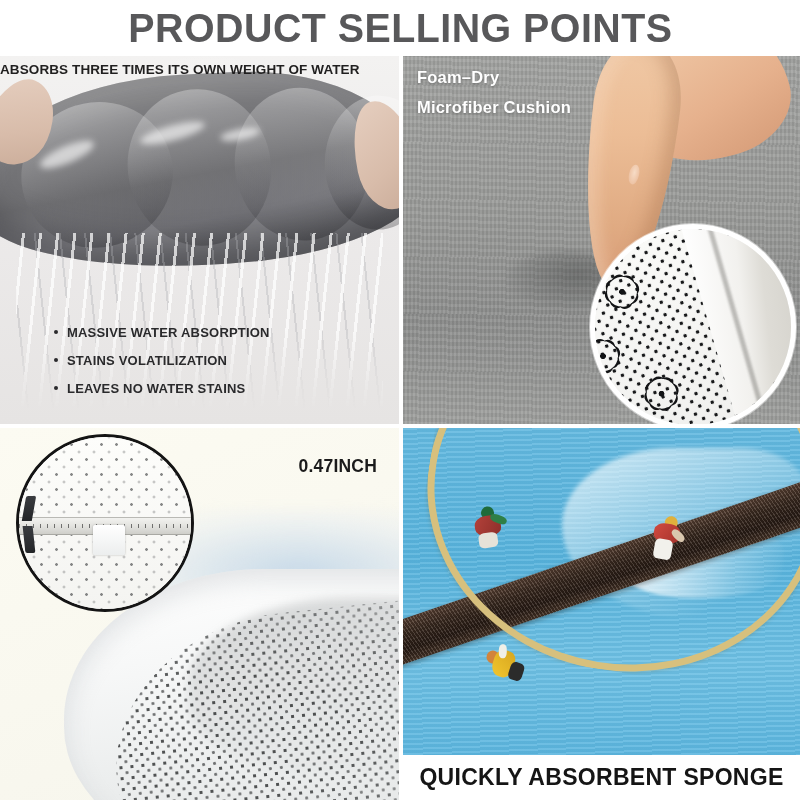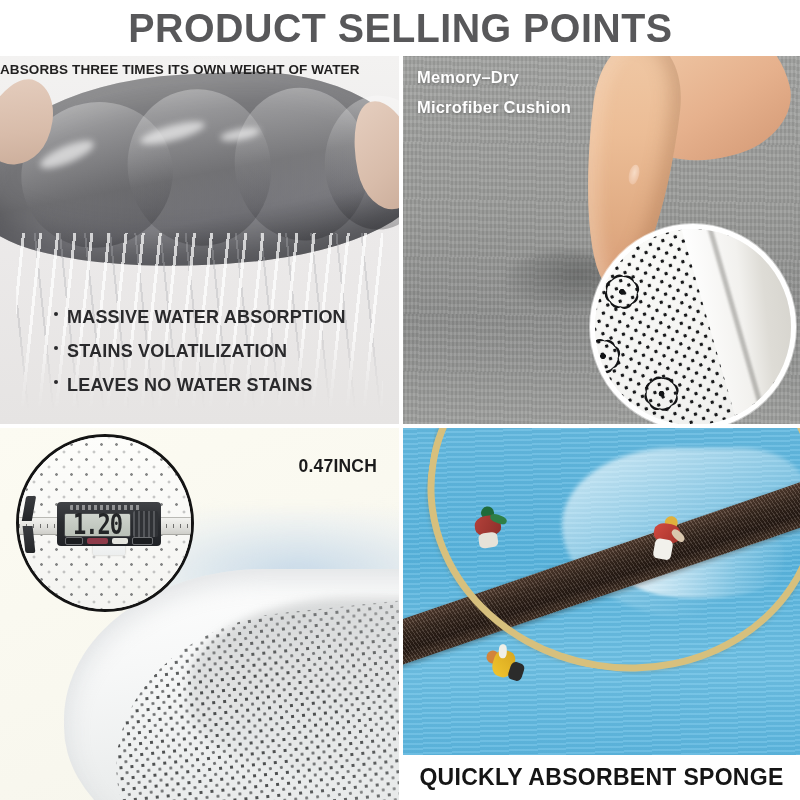--- a/index.html
+++ b/index.html
@@ -139,21 +139,21 @@
 
   .tl-bullets {
     position: absolute;
     left: 14px;
     bottom: 12px;
     z-index: 4;
   }
   .tl-bullets li {
     list-style: none;
     color: #2a2a2c;
-    font-size: 18px;
+    font-size: 13px;
     font-weight: bold;
     letter-spacing: 0.2px;
     margin-bottom: 13px;
     position: relative;
     padding-left: 13px;
     white-space: nowrap;
   }
   .tl-bullets li:last-child { margin-bottom: 0; }
   .tl-bullets li::before {
     content: "";
@@ -591,21 +591,21 @@
     <div class="panel panel-tr">
       <div class="tr-photo">
         <div class="tr-dent"></div>
         <div class="tr-knuckle"></div>
         <div class="tr-finger">
           <div class="tr-nail"></div>
         </div>
       </div>
 
       <div class="tr-labels">
-        <div>Memory–Dry</div>
+        <div>Foam–Dry</div>
         <div>Microfiber Cushion</div>
       </div>
 
       <div class="tr-inset">
         <div class="inset-dots">
           <div class="inset-floret a"></div>
           <div class="inset-floret b"></div>
           <div class="inset-floret c"></div>
         </div>
         <div class="inset-edge"></div>
@@ -624,33 +624,20 @@
       <div class="bl-circle">
         <div class="bl-circle-dots"></div>
         <div class="bl-caliper">
           <div class="cal-bar"></div>
           <div class="cal-jaws">
             <div class="cal-jaw fixed"></div>
             <div class="cal-jaw upper"></div>
             <div class="cal-jaw lower"></div>
           </div>
           <div class="cal-sample"></div>
-          <div class="cal-body">
-            <div class="cal-brand"></div>
-            <div class="cal-lcd">
-              <span class="cal-reading">1.20</span>
-            </div>
-            <div class="cal-grip"></div>
-            <div class="cal-btns">
-              <div class="cal-btn k1"></div>
-              <div class="cal-btn k2"></div>
-              <div class="cal-btn k3"></div>
-              <div class="cal-btn k4"></div>
-            </div>
-          </div>
         </div>
       </div>
 
       <div class="bl-thickness">
         <div>0.47INCH</div>
       </div>
     </div>
 
     <div class="panel panel-br">
       <div class="br-photo">

